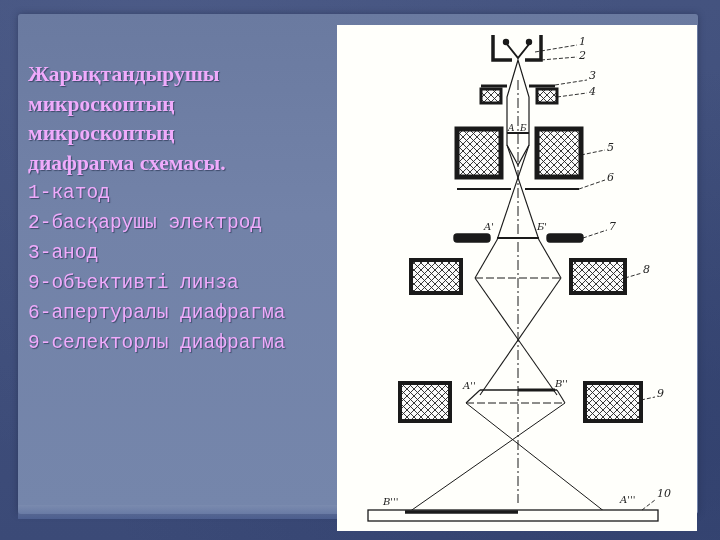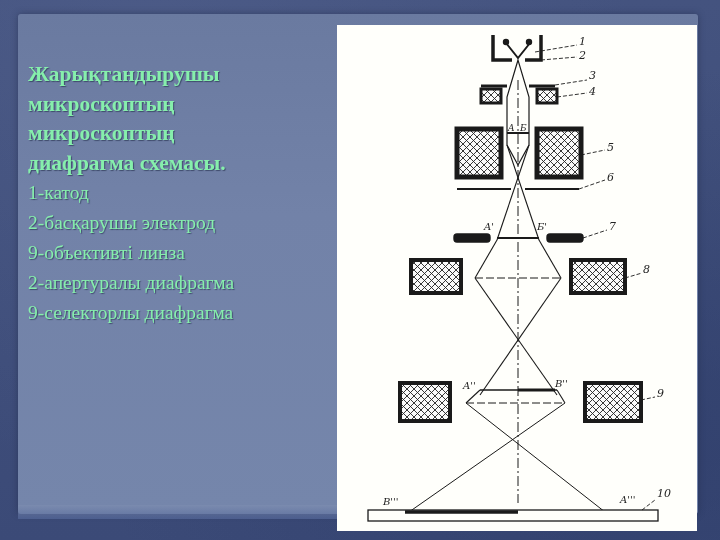--- a/index.html
+++ b/index.html
@@ -21,27 +21,27 @@
     border-radius: 3px;
     box-shadow: 0 0 6px rgba(30,40,70,0.5);
   }
   .paper-edge-bottom {
     position: absolute; left: 18px; top: 505px; width: 320px; height: 14px;
     background: linear-gradient(180deg, #7d8db0, #55689a);
     opacity: 0.7;
   }
   .text-block {
     position: absolute; left: 28px; top: 60px; width: 305px;
-    color: #86efac;
+    color: #f0abfc;
     text-shadow: 1px 1px 1px rgba(30,40,70,0.6);
   }
   .title {
     font-weight: bold; font-size: 21.5px; line-height: 29.5px; margin: 0;
   }
-  .legend { list-style: none; padding: 0; margin: 0; }
+  .legend { list-style: none; padding: 0; margin: 0; font-family: Liberation Mono, monospace; }
   .legend li { font-size: 19.5px; line-height: 30px; white-space: nowrap; }
   .figure {
     position: absolute; left: 337px; top: 25px; width: 360px; height: 506px;
     background: #fffffb;
   }
   .figure svg { position: absolute; left: 0; top: 0; }
 </style>
 </head>
 <body>
 
@@ -52,22 +52,23 @@
 <div class="text-block">
   <div class="title">
     <div>Жарықтандырушы</div>
     <div>микроскоптың</div>
     <div>микроскоптың</div>
     <div>диафрагма схемасы.</div>
   </div>
   <ul class="legend">
     <li>1-катод</li>
     <li>2-басқарушы электрод</li>
+    <li>3-анод</li>
     <li>9-объективті линза</li>
-    <li>2-апертуралы диафрагма</li>
+    <li>6-апертуралы диафрагма</li>
     <li>9-селекторлы диафрагма</li>
   </ul>
 </div>
 
 <div class="figure">
   <svg width="360" height="506" viewBox="0 0 360 506">
     <defs>
       <pattern id="hatch" width="7" height="7" patternUnits="userSpaceOnUse">
         <rect width="7" height="7" fill="#fafafa"></rect>
         <path d="M0,0 L7,7 M7,0 L0,7" stroke="#222" stroke-width="0.9"></path>

